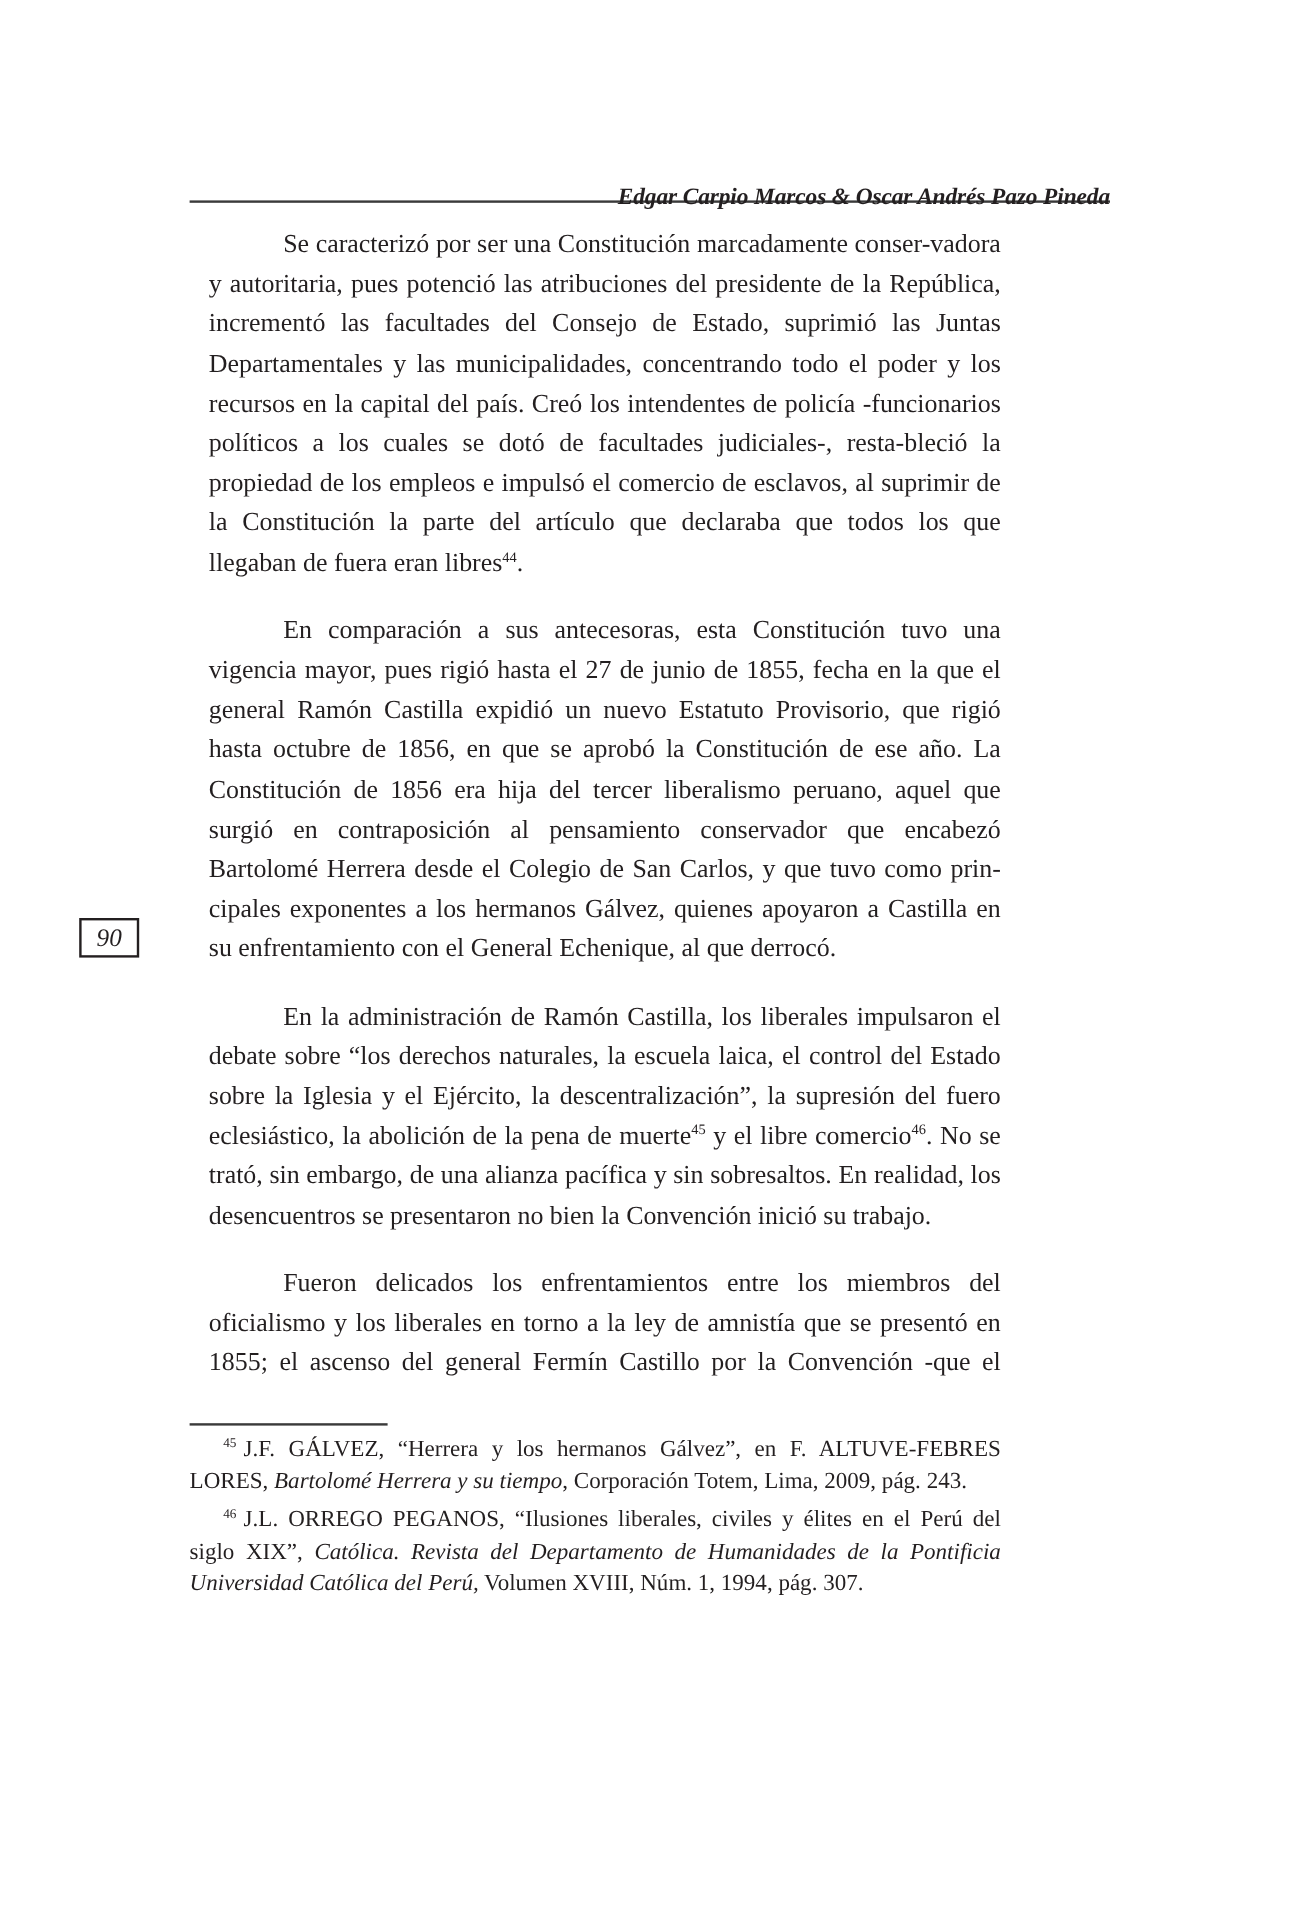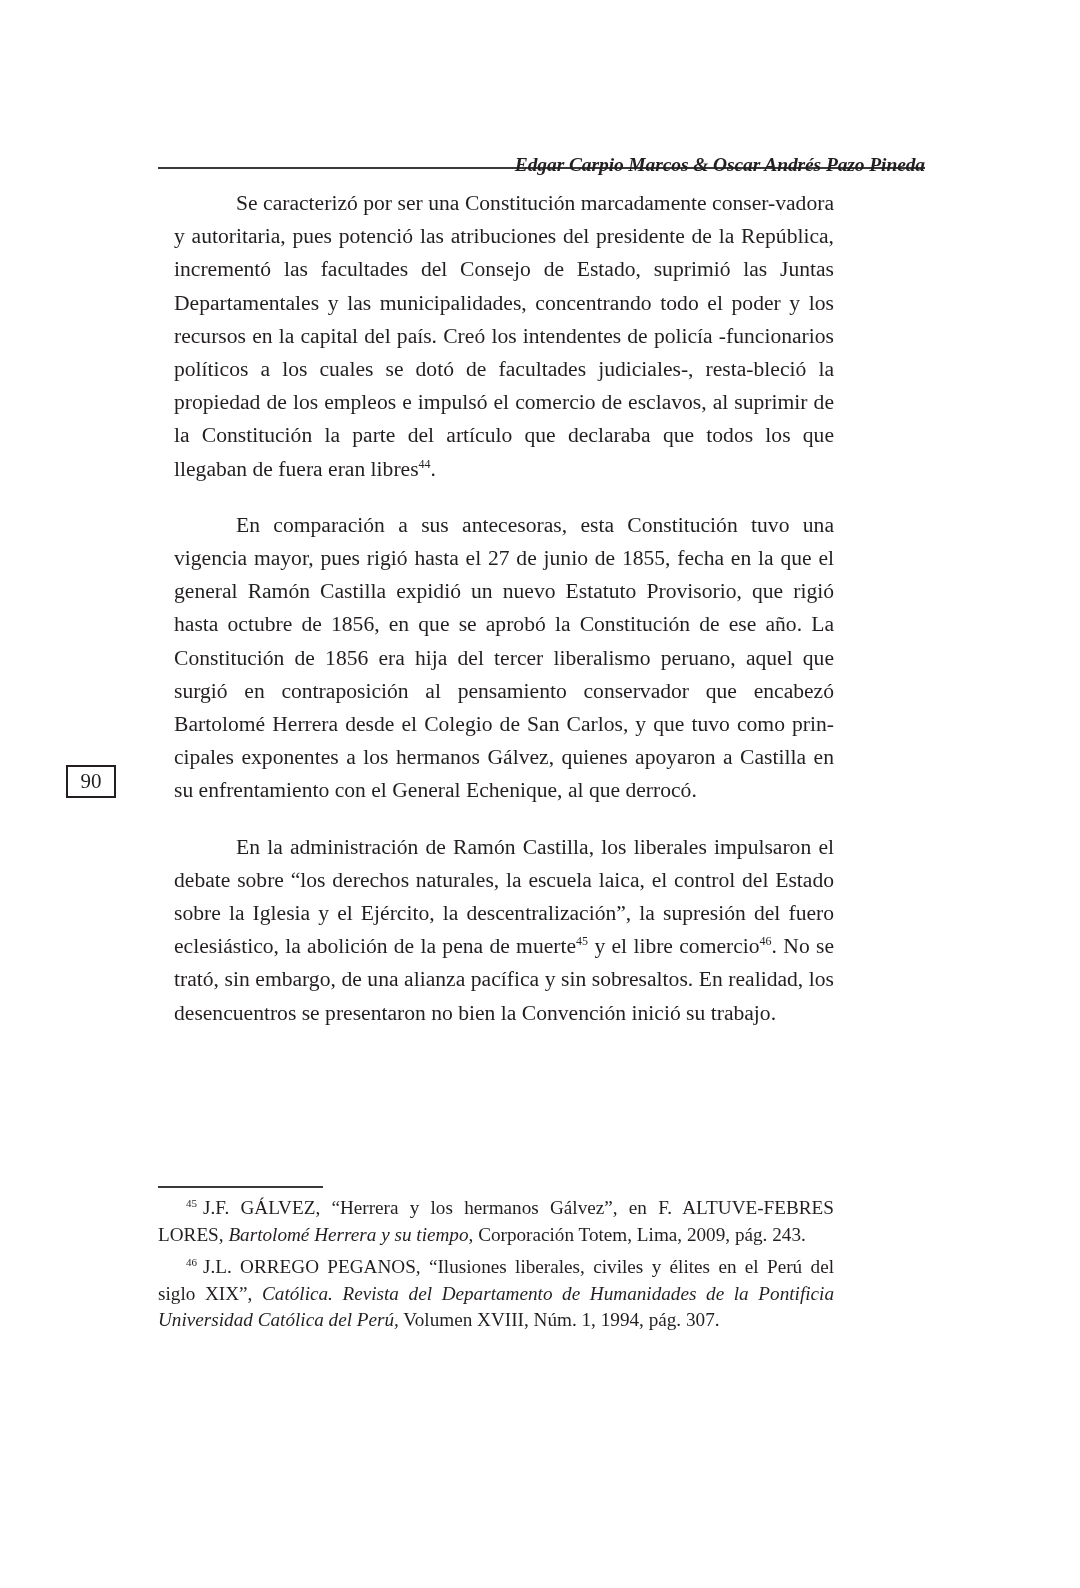--- a/index.html
+++ b/index.html
@@ -36,20 +36,21 @@
     .page-number {
       position: absolute;
       left: 66px;
       top: 765px;
       width: 46px;
       height: 29px;
       border: 2px solid #231f20;
       font-size: 21px;
       line-height: 29px;
       text-align: center;
+      font-style: italic;
     }
     .body-text {
       position: absolute;
       left: 158px;
       top: 187px;
       width: 676px;
       font-size: 21.6px;
       line-height: 33.2px;
     }
     .body-text p {
@@ -102,20 +103,21 @@
   <span>90</span>
 </div>
 
 <div class="body-text">
   <p><span>Se caracterizó por ser una Constitución marcadamente conser-vadora y autoritaria, pues potenció las atribuciones del presidente de la República, incrementó las facultades del Consejo de Estado, suprimió las Juntas Departamentales y las municipalidades, concentrando todo el poder y los recursos en la capital del país. Creó los intendentes de policía -funcionarios políticos a los cuales se dotó de facultades judiciales-, resta-bleció la propiedad de los empleos e impulsó el comercio de esclavos, al suprimir de la Constitución la parte del artículo que declaraba que todos los que llegaban de fuera eran libres</span><sup>44</sup><span>.</span></p>
 
   <p><span>En comparación a sus antecesoras, esta Constitución tuvo una vigencia mayor, pues rigió hasta el 27 de junio de 1855, fecha en la que el general Ramón Castilla expidió un nuevo Estatuto Provisorio, que rigió hasta octubre de 1856, en que se aprobó la Constitución de ese año. La Constitución de 1856 era hija del tercer liberalismo peruano, aquel que surgió en contraposición al pensamiento conservador que encabezó Bartolomé Herrera desde el Colegio de San Carlos, y que tuvo como prin-cipales exponentes a los hermanos Gálvez, quienes apoyaron a Castilla en su enfrentamiento con el General Echenique, al que derrocó.</span></p>
 
   <p><span>En la administración de Ramón Castilla, los liberales impulsaron el debate sobre “los derechos naturales, la escuela laica, el control del Estado sobre la Iglesia y el Ejército, la descentralización”, la supresión del fuero eclesiástico, la abolición de la pena de muerte</span><sup>45</sup><span> y el libre comercio</span><sup>46</sup><span>. No se trató, sin embargo, de una alianza pacífica y sin sobresaltos. En realidad, los desencuentros se presentaron no bien la Convención inició su trabajo.</span></p>
 
+  <p style="text-align-last: justify;"><span>Fueron delicados los enfrentamientos entre los miembros del oficialismo y los liberales en torno a la ley de amnistía que se presentó en 1855; el ascenso del general Fermín Castillo por la Convención -que el</span></p>
 </div>
 
 <div class="fn-rule"></div>
 
 <div class="footnotes">
 
   <div class="fn"><sup>45</sup><span>J.F. GÁLVEZ, “Herrera y los hermanos Gálvez”, en F. ALTUVE-FEBRES LORES, </span><i>Bartolomé Herrera y su tiempo</i><span>, Corporación Totem, Lima, 2009, pág. 243.</span></div>
 
   <div class="fn"><sup>46</sup><span>J.L. ORREGO PEGANOS, “Ilusiones liberales, civiles y élites en el Perú del siglo XIX”, </span><i>Católica. Revista del Departamento de Humanidades de la Pontificia Universidad Católica del Perú,</i><span> Volumen XVIII, Núm. 1, 1994, pág. 307.</span></div>
 </div>

